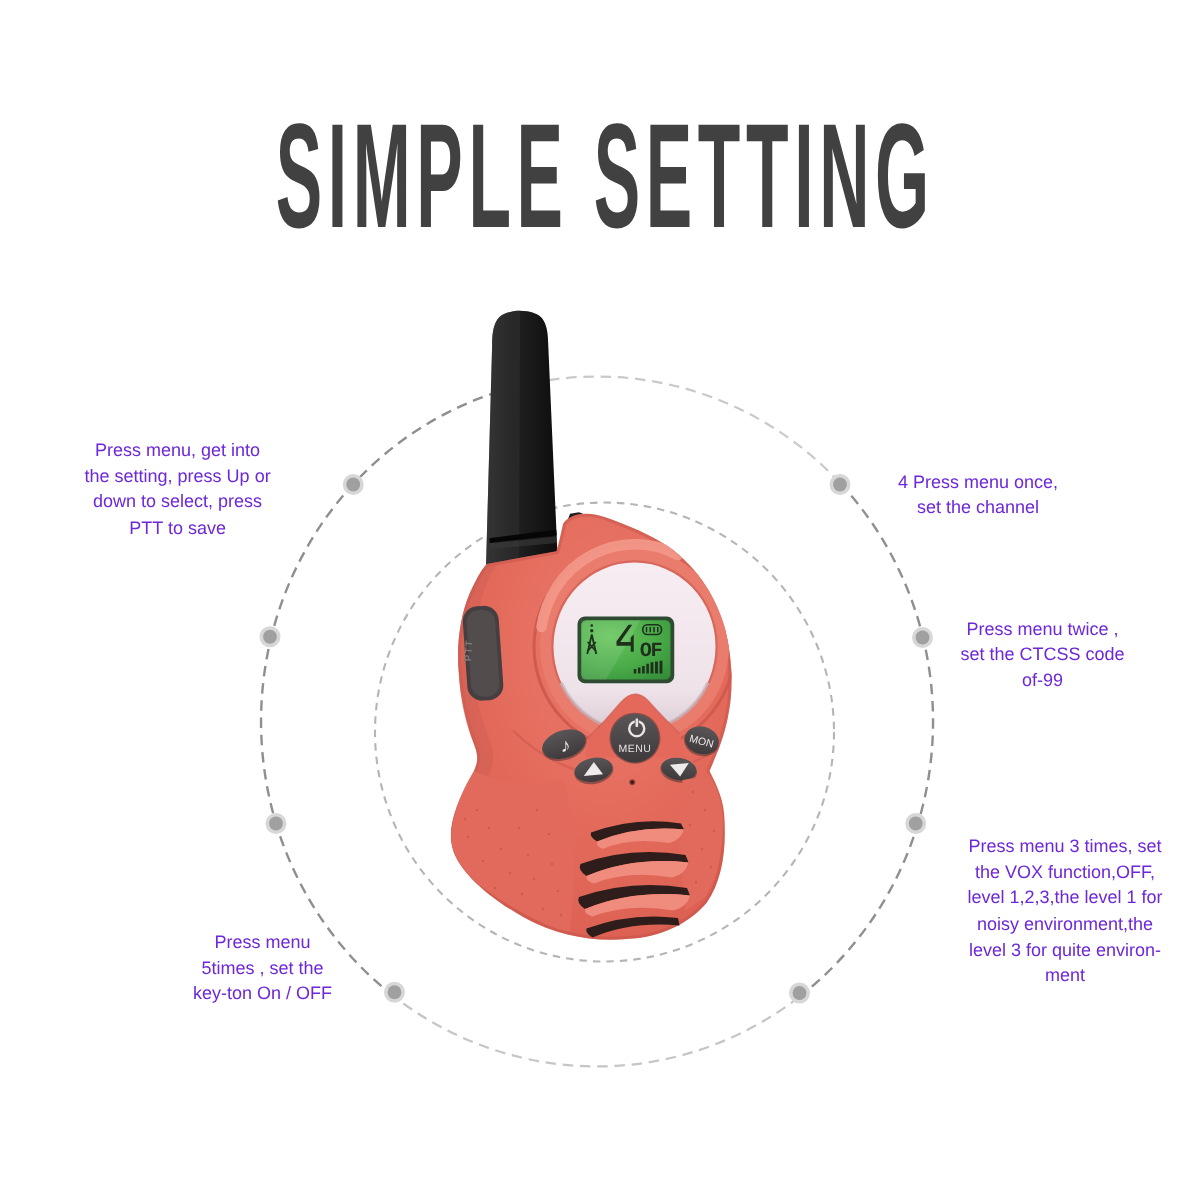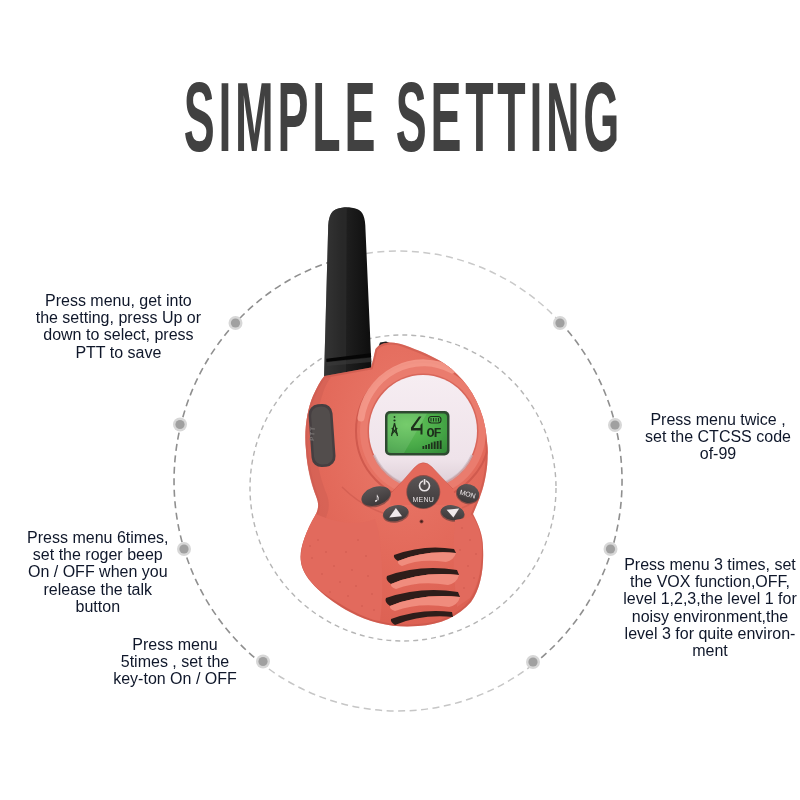--- a/index.html
+++ b/index.html
@@ -1,18 +1,18 @@
 <!DOCTYPE html>
 <html><head>
 <meta charset="utf-8">
 <style>
   html,body{margin:0;padding:0;background:#ffffff;}
   #stage{position:relative;width:800px;height:800px;background:#ffffff;overflow:hidden;
          font-family:"Liberation Sans",sans-serif;}
-  .t{position:absolute;color:#0f172a;font-size:16px;line-height:17.2px;text-align:center;
+  .t{position:absolute;color:#6d28d9;font-size:12px;line-height:17.2px;text-align:center;
      white-space:pre;transform:translateX(-50%);}
   #title{position:absolute;left:-100px;top:60px;width:1000px;text-align:center;
          color:#414141;font-size:99px;font-weight:bold;white-space:pre;
          letter-spacing:8px;transform:translateX(3.5px) scaleX(0.469);}
 </style>
 </head>
 <body>
 <div id="stage">
   <div id="title">SIMPLE SETTING</div>
 
@@ -243,32 +243,29 @@
       <path d="M 391 619 Q 421 608 452 612 L 453 617 Q 421 614 395 625 Q 390 622 391 619 Z" fill="#2e1d1a"></path>
     </g>
   </svg>
 
   <div class="t" style="left:118.4px;top:292px">Press menu, get into
 the setting, press Up or
 down to select, press
 PTT to save</div>
 
 
-  <div class="t" style="left:97.8px;top:529px">Press menu 6times,
-set the roger beep
-On / OFF when you
-release the talk
-button</div>
-
-  <div class="t" style="left:175px;top:636px">Press menu
+
+  <div class="t" style="left:175px;top:620px">Press menu
 5times , set the
 key-ton On / OFF</div>
 
-
-  <div class="t" style="left:718px;top:411px">Press menu twice ,
+  <div class="t" style="left:652px;top:313px">4 Press menu once,
+set the channel</div>
+
+  <div class="t" style="left:695px;top:411px">Press menu twice ,
 set the CTCSS code
 of-99</div>
 
   <div class="t" style="left:710px;top:556px">Press menu 3 times, set
 the VOX function,OFF,
 level 1,2,3,the level 1 for
 noisy environment,the
 level 3 for quite environ-
 ment</div>
 

